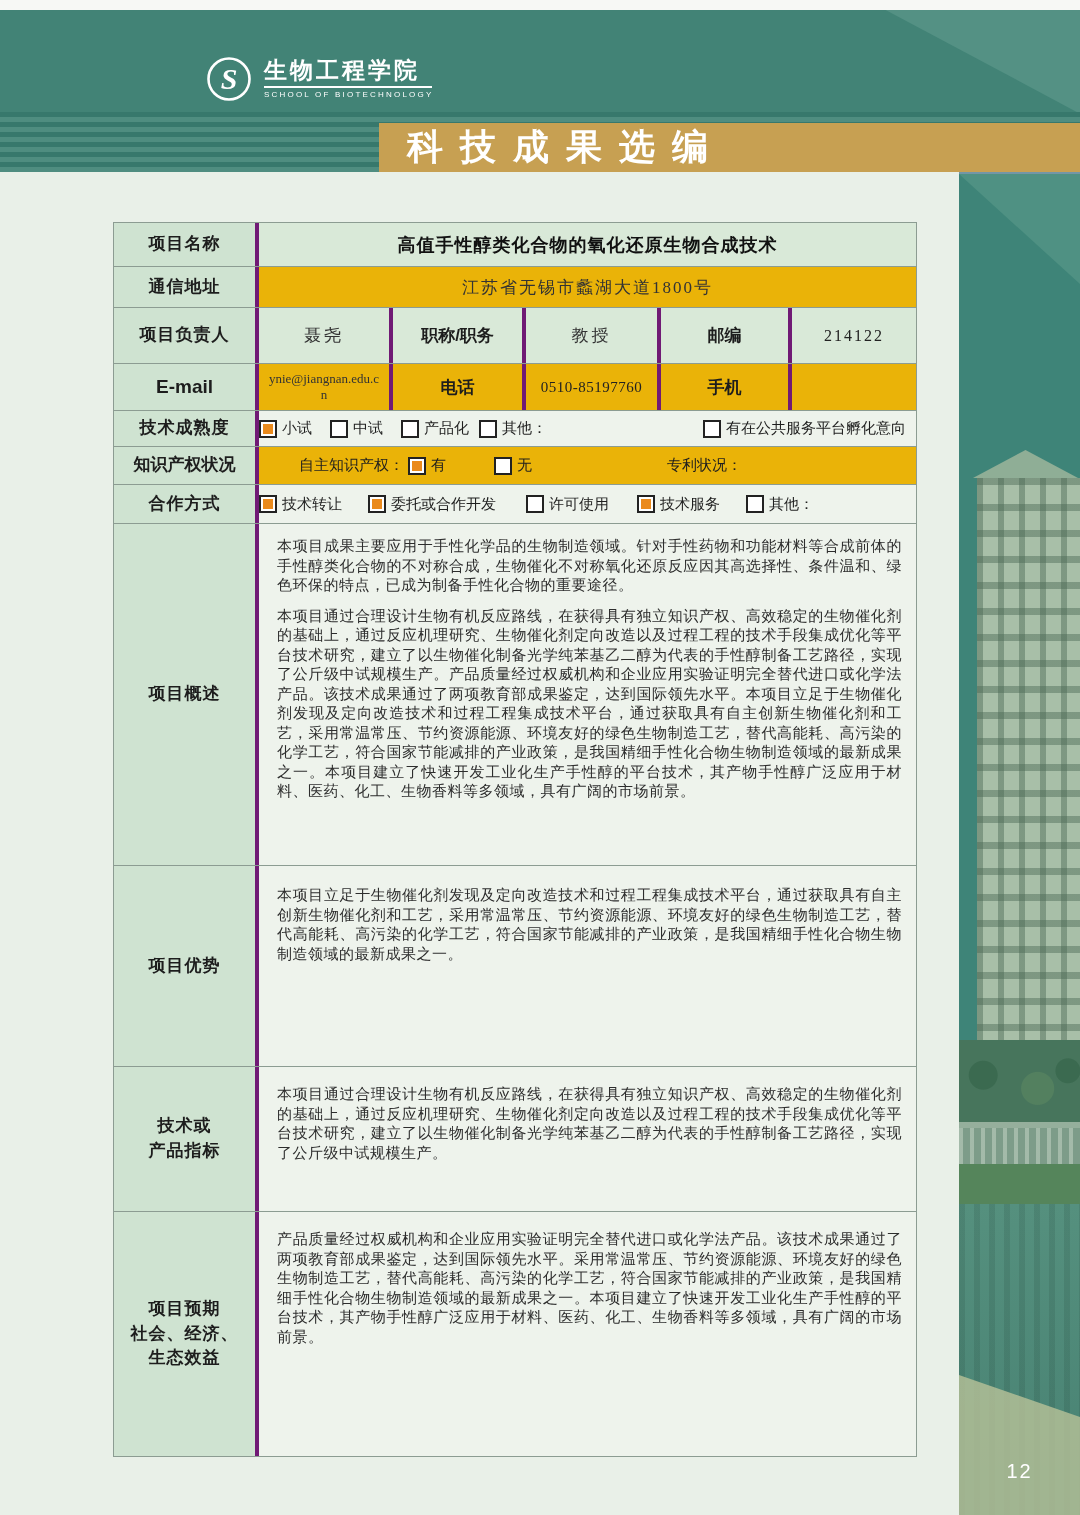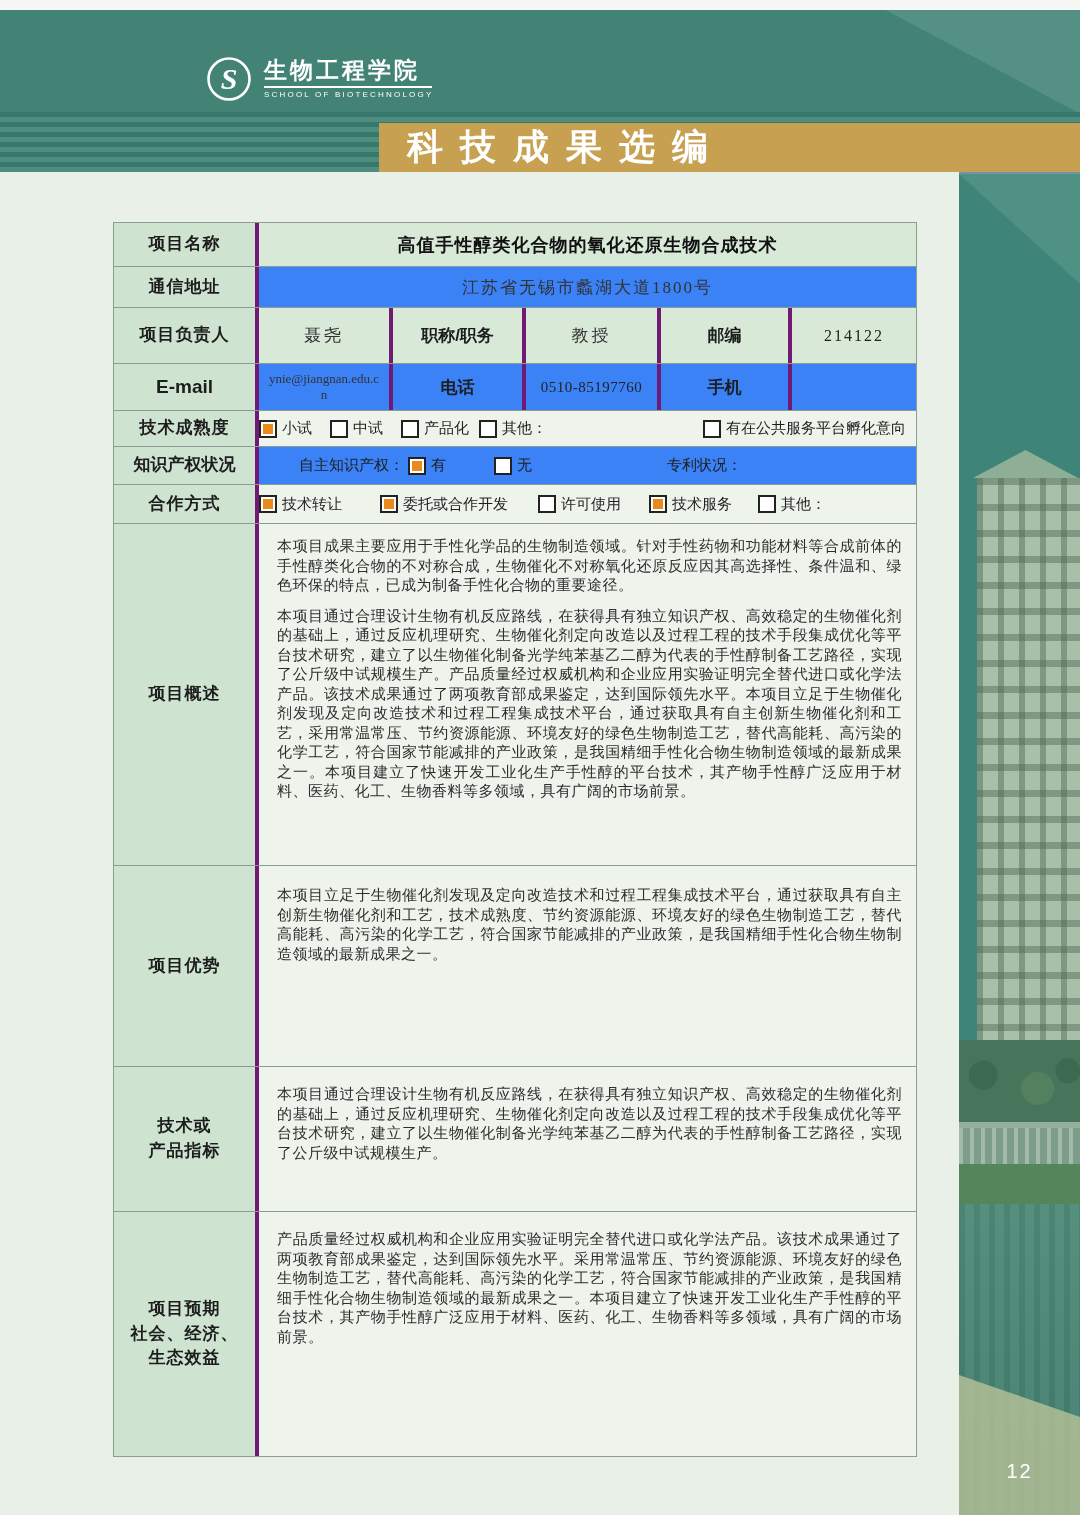--- a/index.html
+++ b/index.html
@@ -55,21 +55,21 @@
   .tbl{position:absolute;left:113px;top:222px;width:804px;border:1px solid #8c9c92;
        background:#eef3ec;box-sizing:border-box;}
   .row{display:flex;border-bottom:1px solid #8c9c92;box-sizing:border-box;}
   .row:last-child{border-bottom:none;}
   .cell{border-right:4px solid #701a75;box-sizing:border-box;display:flex;align-items:center;
         justify-content:center;overflow:hidden;min-width:0;}
   .cell:last-child{border-right:none;}
   .lab{width:145px;flex:none;background:#cfe3d1;font-weight:bold;font-size:17px;color:#1d1d1d;
        letter-spacing:1px;flex-direction:column;line-height:1.45;text-align:center;}
   .grow{flex:1;}
-  .bg-g{background:#d9e9d8}.bg-b{background:#3b82f6}.bg-l{background:#eef3ec}
+  .bg-g{background:#d9e9d8}.bg-b{background:#eab308}.bg-l{background:#eef3ec}
   .kai{font-family:"Liberation Serif",serif;color:#333;}
   .midlab{font-weight:bold;font-size:17px;color:#1d1d1d;}
   .w1{width:134px;flex:none}.w2{width:133px;flex:none}.w3{width:135px;flex:none}.w4{width:131px;flex:none}
   .h1{height:44px}.h2{height:41px}.h3{height:56px}.h4{height:47px}.h5{height:36px}
   .h6{height:38px}.h7{height:39px}.h8{height:342px}.h9{height:201px}.h10{height:145px}.h11{height:244px}
 
   .proj-title{font-weight:bold;font-size:18px;color:#111;letter-spacing:1px;}
   .addr{font-size:17px;letter-spacing:2px;}
   .name{font-size:17px;letter-spacing:3px;}
   .num{font-family:"Liberation Serif",serif;font-size:16px;letter-spacing:2px;color:#222;}
@@ -195,21 +195,21 @@
           <span class="box" data-checked="false"></span>
           <span>无</span>
         </span>
         <span style="margin-left:135px;">专利状况：</span>
       </div>
     </div>
 
     <div class="row h7">
       <div class="cell lab">合作方式</div>
       <div class="cell grow bg-l cbrow">
-        <span class="cb" style="margin-right:38px;text-align:right;">
+        <span class="cb" style="margin-right:26px;text-align:right;">
           <span class="box" data-checked="true"></span>
           <span>技术转让</span>
         </span>
         <span class="cb" style="margin-right:30px;">
           <span class="box" data-checked="true"></span>
           <span>委托或合作开发</span>
         </span>
         <span class="cb" style="margin-right:28px;">
           <span class="box" data-checked="false"></span>
           <span>许可使用</span>
@@ -229,21 +229,21 @@
       <div class="cell lab">项目概述</div>
       <div class="cell grow bg-l txt">
         <p>本项目成果主要应用于手性化学品的生物制造领域。针对手性药物和功能材料等合成前体的手性醇类化合物的不对称合成，生物催化不对称氧化还原反应因其高选择性、条件温和、绿色环保的特点，已成为制备手性化合物的重要途径。</p>
         <p>本项目通过合理设计生物有机反应路线，在获得具有独立知识产权、高效稳定的生物催化剂的基础上，通过反应机理研究、生物催化剂定向改造以及过程工程的技术手段集成优化等平台技术研究，建立了以生物催化制备光学纯苯基乙二醇为代表的手性醇制备工艺路径，实现了公斤级中试规模生产。产品质量经过权威机构和企业应用实验证明完全替代进口或化学法产品。该技术成果通过了两项教育部成果鉴定，达到国际领先水平。本项目立足于生物催化剂发现及定向改造技术和过程工程集成技术平台，通过获取具有自主创新生物催化剂和工艺，采用常温常压、节约资源能源、环境友好的绿色生物制造工艺，替代高能耗、高污染的化学工艺，符合国家节能减排的产业政策，是我国精细手性化合物生物制造领域的最新成果之一。本项目建立了快速开发工业化生产手性醇的平台技术，其产物手性醇广泛应用于材料、医药、化工、生物香料等多领域，具有广阔的市场前景。</p>
       </div>
     </div>
 
     <div class="row h9">
       <div class="cell lab">项目优势</div>
       <div class="cell grow bg-l txt" style="padding-top:20px;">
-        <p>本项目立足于生物催化剂发现及定向改造技术和过程工程集成技术平台，通过获取具有自主创新生物催化剂和工艺，技术成熟度、节约资源能源、环境友好的绿色生物制造工艺，替代高能耗、高污染的化学工艺，符合国家节能减排的产业政策，是我国精细手性化合物生物制造领域的最新成果之一。</p>
+        <p>本项目立足于生物催化剂发现及定向改造技术和过程工程集成技术平台，通过获取具有自主创新生物催化剂和工艺，采用常温常压、节约资源能源、环境友好的绿色生物制造工艺，替代高能耗、高污染的化学工艺，符合国家节能减排的产业政策，是我国精细手性化合物生物制造领域的最新成果之一。</p>
       </div>
     </div>
 
     <div class="row h10">
       <div class="cell lab">
         <span>技术或</span>
         <span>产品指标</span>
       </div>
       <div class="cell grow bg-l txt" style="padding-top:18px;">
         <p>本项目通过合理设计生物有机反应路线，在获得具有独立知识产权、高效稳定的生物催化剂的基础上，通过反应机理研究、生物催化剂定向改造以及过程工程的技术手段集成优化等平台技术研究，建立了以生物催化制备光学纯苯基乙二醇为代表的手性醇制备工艺路径，实现了公斤级中试规模生产。</p>

